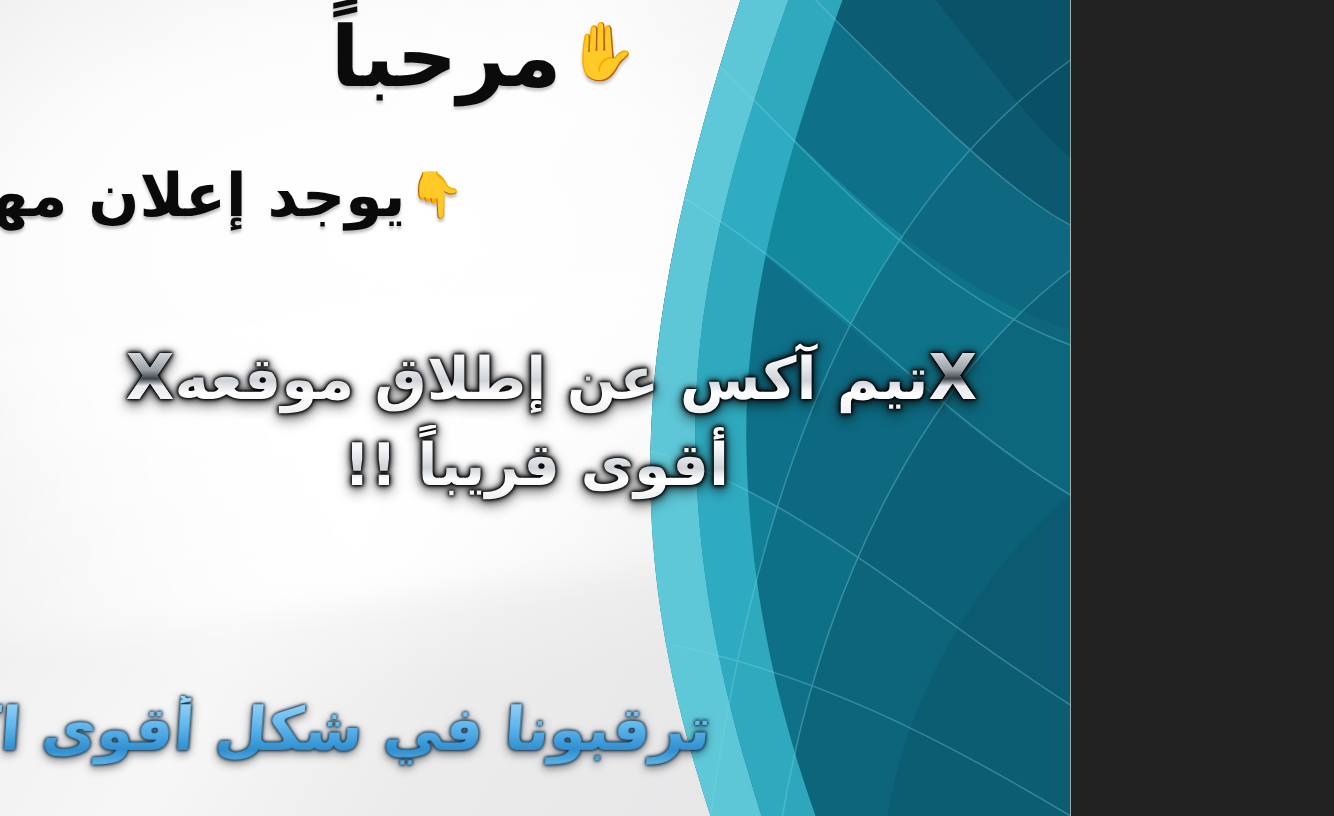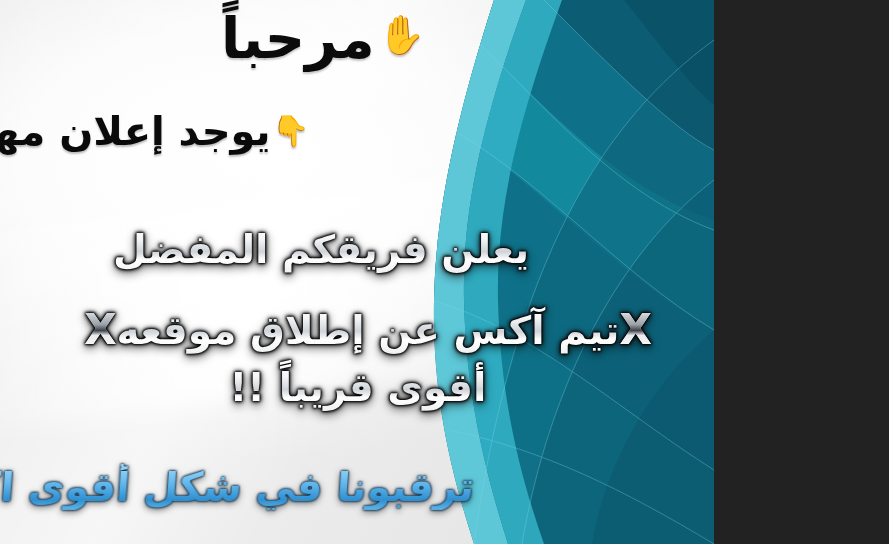--- a/index.html
+++ b/index.html
@@ -98,21 +98,21 @@
     color: #ffffff;
     background: linear-gradient(180deg, #ffffff 0%, #f4f5f7 30%, #cfd3d8 52%, #ffffff 66%, #e6e8ea 100%);
     -webkit-background-clip: text;
     background-clip: text;
     -webkit-text-fill-color: transparent;
     filter:
       drop-shadow(0 0 1px #000) drop-shadow(0 0 1px #000)
       drop-shadow(0 0 2px #111) drop-shadow(0 3px 4px rgba(0,0,0,.45));
     padding-right: 72px;
   }
-  .para .pline.p2 { padding-right: 4px; padding-left: 26px; margin-top: 21px; }
+  .para .pline.p2 { padding-right: 4px; padding-left: 26px; }
   .para .pline.p3 { padding-right: 0; padding-left: 2px; }
   .para .xmark {
     background: linear-gradient(180deg,#ffffff 0%, #9aa1a8 40%, #3d4348 52%, #e9ebee 62%, #ffffff 100%);
     -webkit-background-clip: text;
     background-clip: text;
     -webkit-text-fill-color: transparent;
     font-size: 42px;
   }
 
   
@@ -193,21 +193,20 @@
 
     <div class="line l-greeting">
       <span class="emoji">✋</span><span>مرحباً</span>
     </div>
 
     <div class="line l-sub">
       <span class="emoji">👇</span><span>يوجد إعلان مهم هنا</span>
     </div>
 
     <div class="para">
-      <span class="pline p1">يعلن فريقكم المفضل</span>
       <span class="pline p2"><span class="xmark">X</span><span>تيم آكس عن إطلاق موقعه</span><span class="xmark">X</span></span>
       <span class="pline p3">أقوى قريباً !!</span>
     </div>
 
     <div class="l-bottom">ترقبونا في شكل أقوى اكبر و أسرع !</div>
 
   </div>
 </div>
 
 </body></html>

